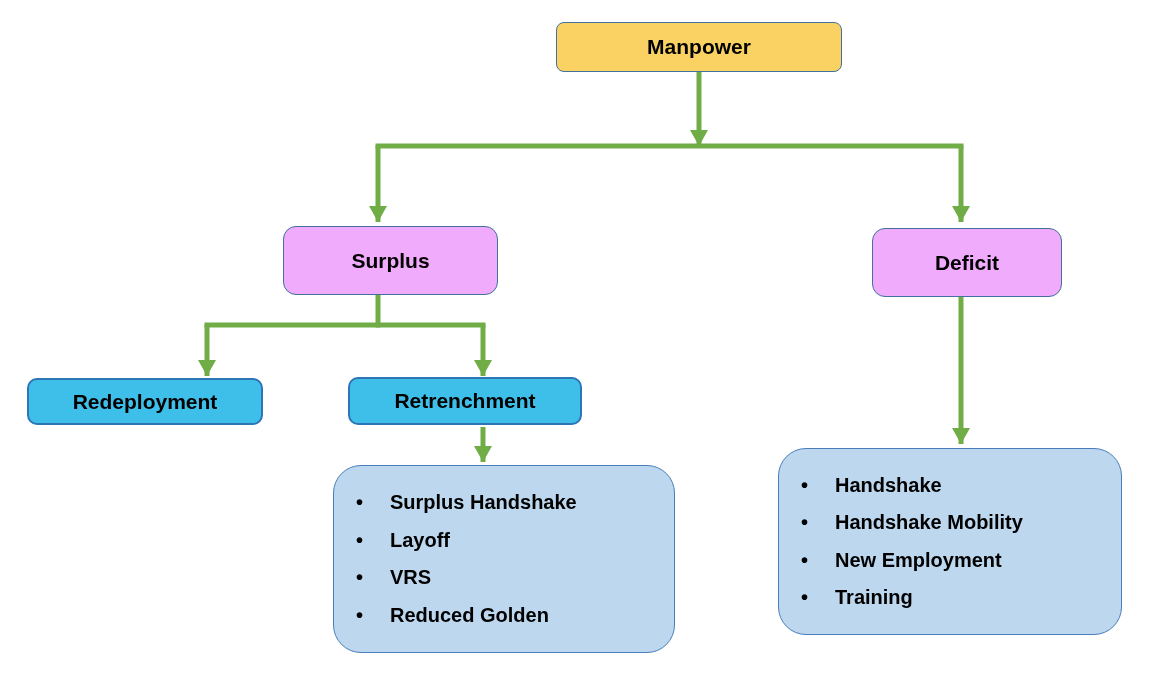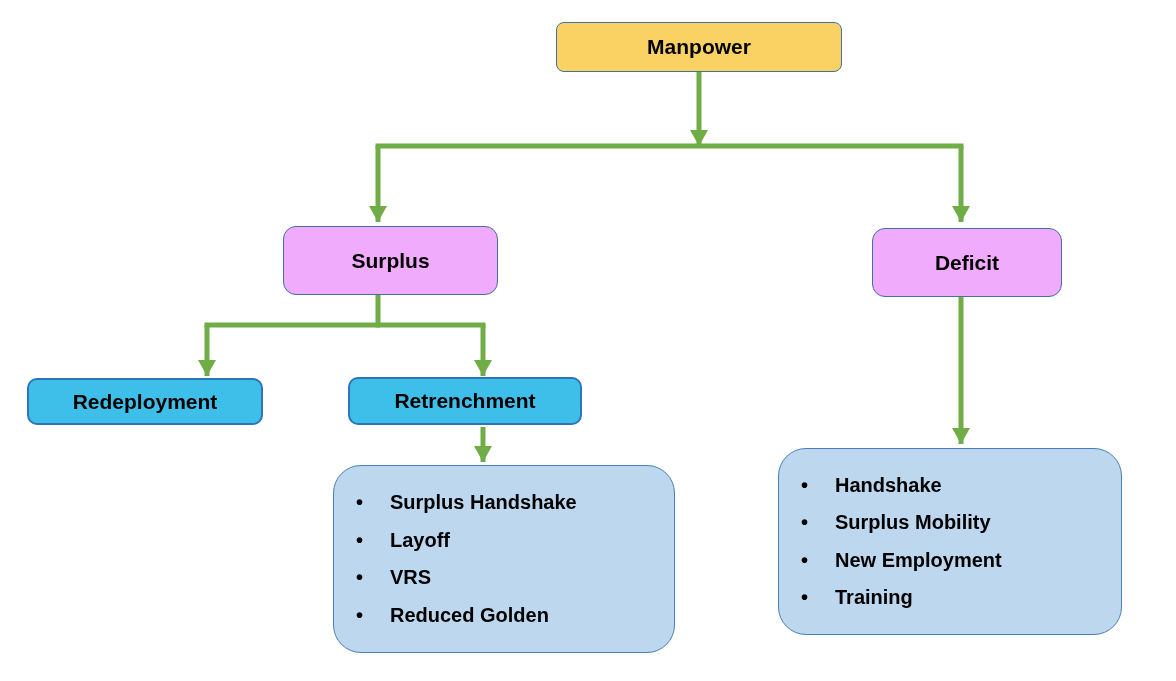--- a/index.html
+++ b/index.html
@@ -153,19 +153,19 @@
         <li>Surplus Handshake</li>
         <li>Layoff</li>
         <li>VRS</li>
         <li>Reduced Golden</li>
       </ul>
   </div>
 
   <div class="detail-box detail-right">
     <ul>
         <li>Handshake</li>
-        <li>Surplus Mobility</li>
+        <li>Handshake Mobility</li>
         <li>New Employment</li>
         <li>Training</li>
       </ul>
   </div>
 
 </div>
 
 </body></html>

